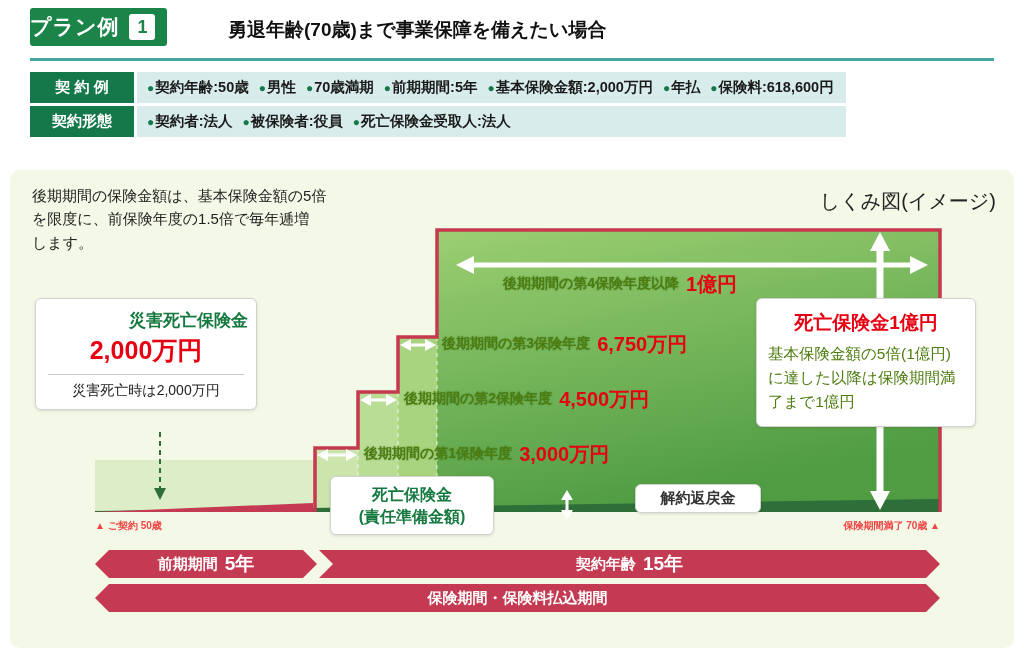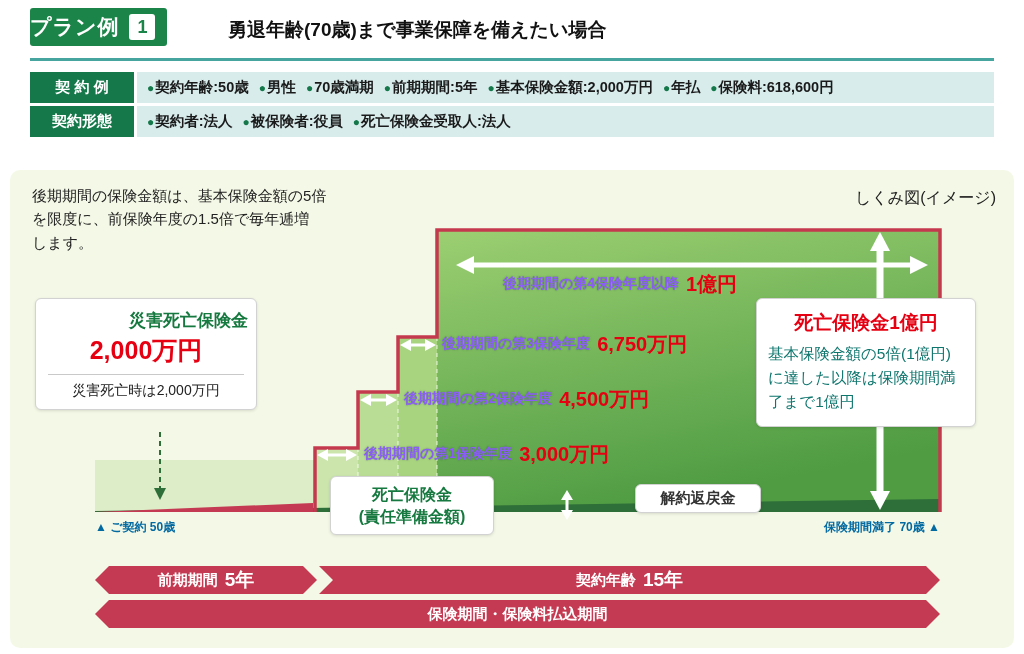--- a/index.html
+++ b/index.html
@@ -10,70 +10,70 @@
   
   .hdr-badge { position:absolute; left:30px; top:8px; height:38px; background:#1b8448;
     display:flex; align-items:center; gap:10px; padding:0 12px 0 0; border-radius:3px; }
   .hdr-badge .badge-label { color:#fff; font-size:21px; font-weight:bold; letter-spacing:1px; }
   .hdr-badge .badge-num { width:26px; height:26px; background:#fff; color:#1b8448;
     font-size:18px; font-weight:bold; display:flex; align-items:center; justify-content:center; border-radius:3px; }
   .hdr-title { position:absolute; left:228px; top:17px; font-size:19px; font-weight:bold; color:#111; }
   .hdr-divider { position:absolute; left:30px; top:58px; width:964px; height:3px; background:#46a59e; }
 
   
-  .c-row { position:absolute; left:30px; width:964px; height:31px; display:flex; gap:3px; }
+  .c-row { position:absolute; left:30px; width:816px; height:31px; display:flex; gap:3px; }
   .c-row.r1 { top:72px; } .c-row.r2 { top:106px; }
   .c-label { width:104px; background:#15784a; color:#fff; font-size:15px; font-weight:bold;
     display:flex; align-items:center; justify-content:center; }
   .c-content { flex:1; background:#d8ecec; display:flex; align-items:center; gap:10px;
     padding:0 10px; font-size:14.5px; font-weight:600; color:#1a1a1a; white-space:nowrap; overflow:hidden; }
   .bullet-item { display:inline-flex; align-items:center; gap:1px; }
   .bullet { color:#15784a; font-size:12px; }
 
   
   .diagram { position:absolute; left:10px; top:170px; width:1004px; height:478px;
     background:#f4f9e7; border-radius:10px; }
   .chart-svg { position:absolute; inset:0; width:1004px; height:478px; }
 
   .note { position:absolute; left:22px; top:14px; width:345px; font-size:15px; line-height:1.55;
     color:#222; white-space:pre-line; }
-  .caption { position:absolute; right:18px; top:18px; font-size:16px; color:#222; }
+  .caption { position:absolute; right:18px; top:18px; font-size:20px; color:#222; }
 
   .lvl-row { position:absolute; display:flex; align-items:center; gap:7px; height:26px; }
   .lvl-row.l4 { left:440px; top:101px; width:340px; justify-content:center; }
   .lvl-row.l3 { left:432px; top:161px; }
   .lvl-row.l2 { left:394px; top:216px; }
   .lvl-row.l1 { left:354px; top:271px; }
-  .lvl-label { color:#8b5cf6; font-size:14px; font-weight:600; text-shadow:0 0 2px rgba(0,70,0,.35); white-space:nowrap; }
+  .lvl-label { color:#4d7c0f; font-size:14px; font-weight:600; text-shadow:0 0 2px rgba(0,70,0,.35); white-space:nowrap; }
   .lvl-amount { color:#e60012; font-size:20px; font-weight:bold; white-space:nowrap; }
 
   .wbox { position:absolute; background:#fff; border:1px solid #d2d2d2; border-radius:6px;
     box-shadow:0 1px 3px rgba(0,0,0,.12); }
   .accident-box { left:25px; top:128px; width:222px; padding:10px 8px 9px; text-align:center; }
   .accident-box .t1 { color:#16793f; font-size:17px; font-weight:bold;text-align:right; }
   .accident-box .t2 { color:#e60012; font-size:25px; font-weight:bold; margin-top:2px; }
   .accident-box .t3 { color:#16793f; font-size:15px; font-weight:bold; }
   .accident-box hr { border:none; border-top:1px solid #c9c9c9; margin:7px 4px; }
   .accident-box .t4 { color:#222; font-size:14px; }
 
   .reserve-box { left:320px; top:306px; width:164px; padding:7px 4px; text-align:center; }
   .reserve-box div { color:#16793f; font-size:16px; font-weight:bold; line-height:1.35; }
 
   .surrender-box { left:625px; top:314px; width:126px; height:29px; display:flex;
     align-items:center; justify-content:center; font-size:15px; font-weight:bold; color:#333; }
 
   .death-box { left:746px; top:128px; width:220px; padding:11px 11px 12px; }
   .death-box .t1 { color:#e60012; font-size:19px; font-weight:bold; text-align:center; margin-bottom:6px; white-space:nowrap; }
-  .death-box .t2 { color:#0f766e; font-size:15.5px; line-height:1.55; }
-
-  .axis-lbl { position:absolute; top:349px; font-size:12px; font-weight:600; color:#0369a1; }
+  .death-box .t2 { color:#4d7c0f; font-size:15.5px; line-height:1.55; }
+
+  .axis-lbl { position:absolute; top:349px; font-size:10px; font-weight:600; color:#ef4444; }
   .axis-start { left:85px; } .axis-end { right:74px; }
 
   .rbar { position:absolute; height:28px; background:#c43a52; display:flex; align-items:center;
-    justify-content:center; gap:7px; color:#fff;margin-top:16px; }
+    justify-content:center; gap:7px; color:#fff; }
   .rbar .bl { font-size:15px; font-weight:bold; }
   .rbar .bv { font-size:19px; font-weight:bold; }
   .bar1 { left:85px; top:380px; width:222px;
     clip-path:polygon(0 50%,14px 0,calc(100% - 14px) 0,100% 50%,calc(100% - 14px) 100%,14px 100%); }
   .bar2 { left:309px; top:380px; width:621px;
     clip-path:polygon(0 0,calc(100% - 14px) 0,100% 50%,calc(100% - 14px) 100%,0 100%,14px 50%); }
   .bar3 { left:85px; top:414px; width:845px;
     clip-path:polygon(0 50%,14px 0,calc(100% - 14px) 0,100% 50%,calc(100% - 14px) 100%,14px 100%); }
 </style>
 </head>

